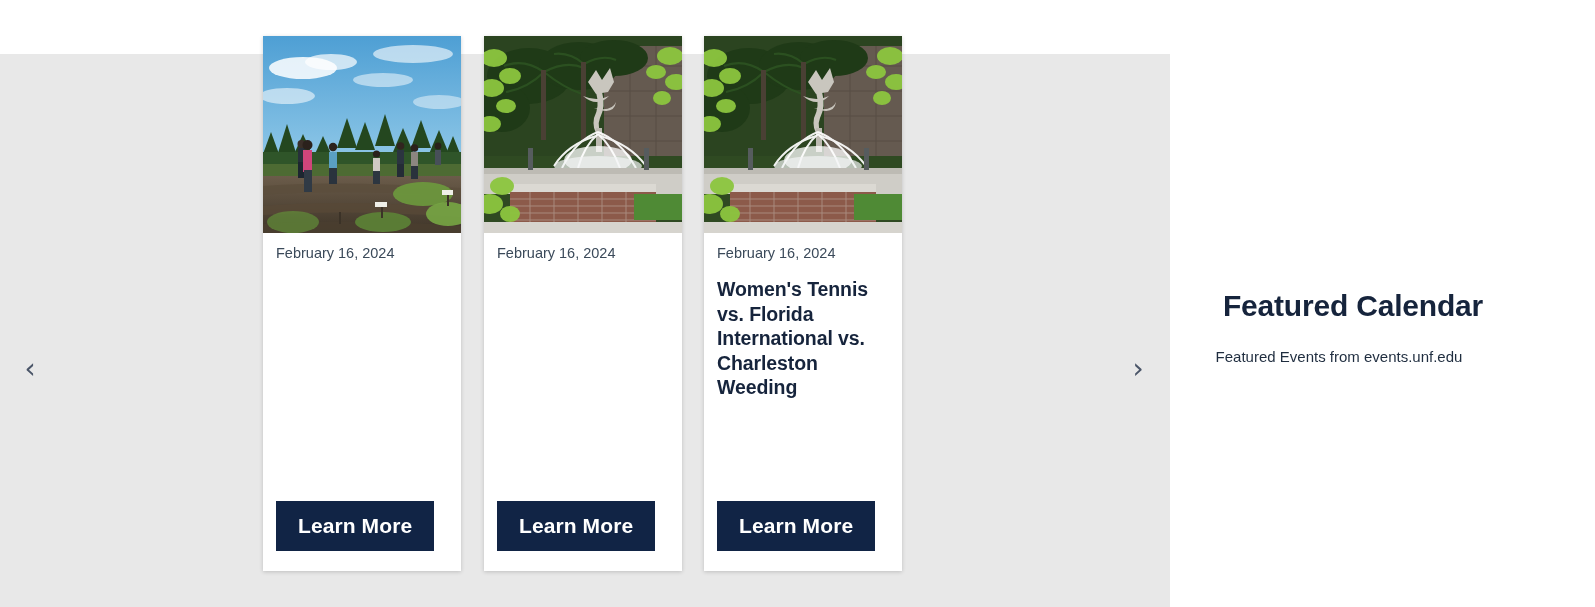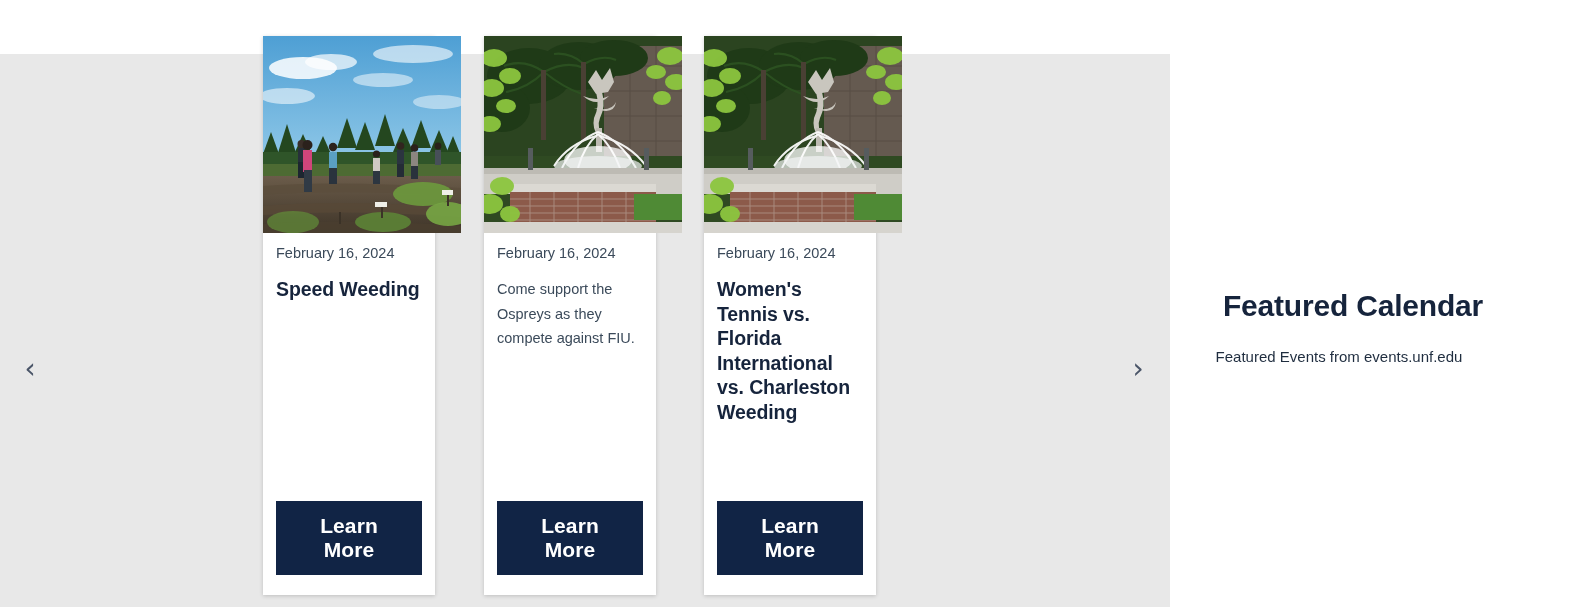--- a/index.html
+++ b/index.html
@@ -43,21 +43,21 @@
     cursor: pointer;
     user-select: none;
   }
   .nav-arrow.prev { left: 10px; }
   .nav-arrow.next { left: 1118px; }
 
   
   .card {
     position: absolute;
     top: 36px;
-    width: 172px;
+    width: 198px;
     background: #ffffff;
     box-shadow: 0 1px 4px rgba(0,0,0,0.18);
     display: flex;
     flex-direction: column;
   }
   .card.c1 { left: 263px; }
   .card.c2 { left: 484px; }
   .card.c3 { left: 704px; }
 
   .card-media {
@@ -243,21 +243,20 @@
 
         <rect x="118" y="170" width="2" height="12" fill="#3b3227"></rect>
         <rect x="112" y="166" width="12" height="5" fill="#efefe8"></rect>
         <rect x="184" y="158" width="2" height="12" fill="#3b3227"></rect>
         <rect x="179" y="154" width="11" height="5" fill="#efefe8"></rect>
         <rect x="76" y="176" width="2" height="12" fill="#3b3227"></rect>
       </svg>
     </div>
     <div class="card-body">
       <div class="card-date">February 16, 2024</div>
-      <div class="card-title">Speed Weeding</div>
     </div>
     <div class="card-foot">
       <button class="learn-more">Learn More</button>
     </div>
   </div>
 
   <div class="card c2">
     <div class="card-media">
       <svg viewBox="0 0 198 197" preserveAspectRatio="none" aria-hidden="true">
         <rect width="198" height="197" fill="#2f4a22"></rect>
@@ -344,21 +343,20 @@
           <ellipse cx="26" cy="178" rx="10" ry="8"></ellipse>
           <ellipse cx="186" cy="20" rx="13" ry="9"></ellipse>
           <ellipse cx="172" cy="36" rx="10" ry="7"></ellipse>
           <ellipse cx="192" cy="46" rx="11" ry="8"></ellipse>
           <ellipse cx="178" cy="62" rx="9" ry="7"></ellipse>
         </g>
       </svg>
     </div>
     <div class="card-body">
       <div class="card-date">February 16, 2024</div>
-      <div class="card-desc">Come support the Ospreys as they compete against FIU.</div>
     </div>
     <div class="card-foot">
       <button class="learn-more">Learn More</button>
     </div>
   </div>
 
   <div class="card c3">
     <div class="card-media">
       <svg viewBox="0 0 198 197" preserveAspectRatio="none" aria-hidden="true">
         <rect width="198" height="197" fill="#2f4a22"></rect>

